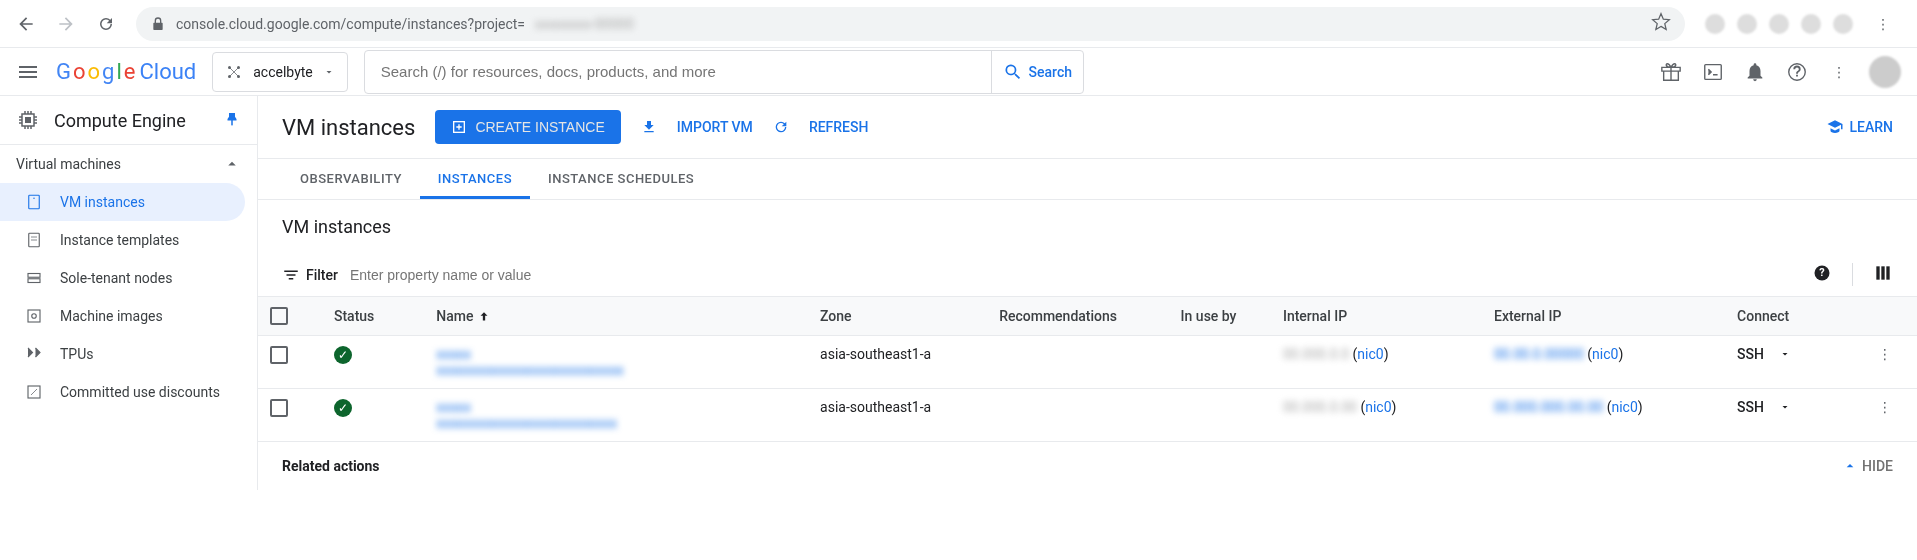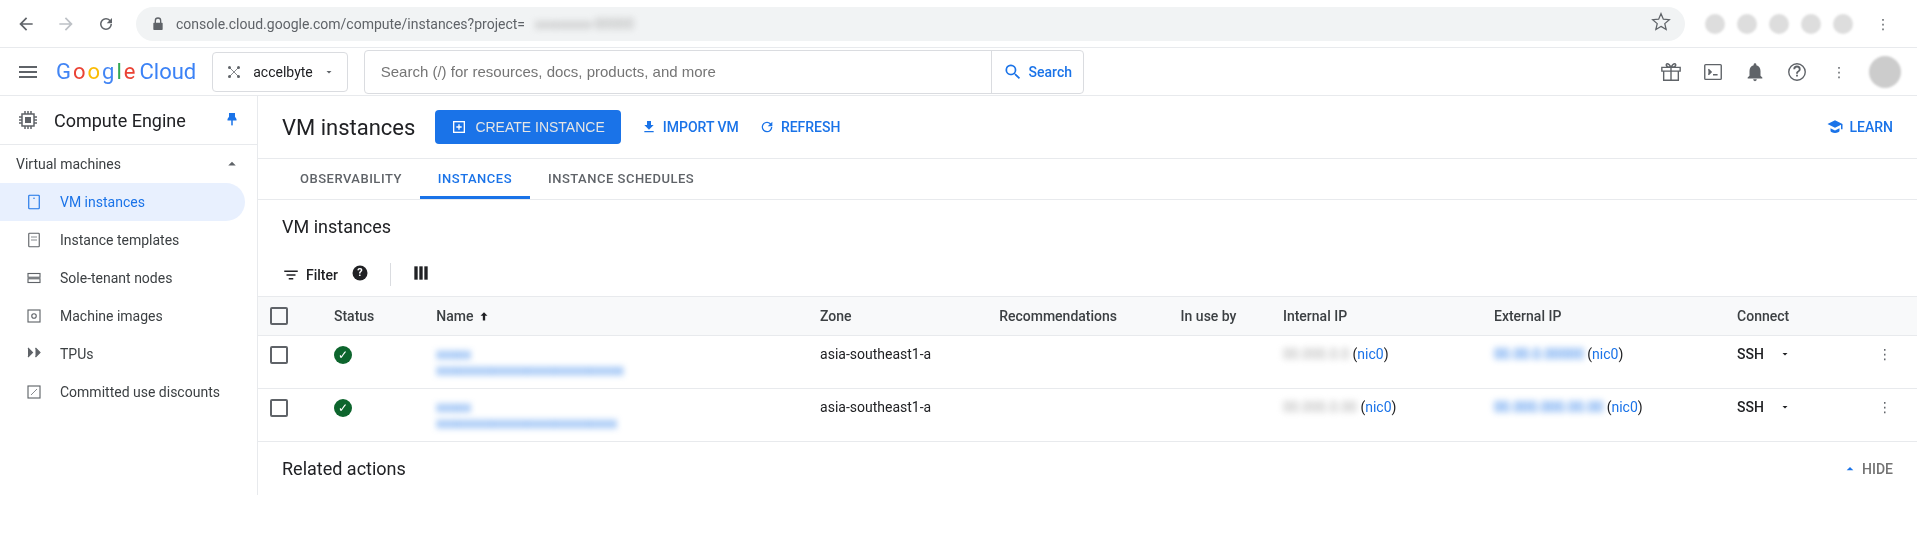--- a/index.html
+++ b/index.html
@@ -36,21 +36,21 @@
 .nav-group-hdr { display: flex; align-items: center; padding: 10px 16px; cursor: pointer; font-size: 14px; color: #3c4043; }
 .nav-item { display: flex; align-items: center; padding: 10px 16px 10px 24px; gap: 16px; cursor: pointer; color: #3c4043; }
 .nav-item.active { background: #e8f0fe; color: #1a73e8; border-radius: 0 20px 20px 0; margin-right: 12px; }
 .nav-item.active .nav-icon { color: #1a73e8; }
 .nav-icon { color: #5f6368; width: 20px; display: flex; justify-content: center; }
 
 .content { flex: 1; }
 .content-hdr { display: flex; align-items: center; padding: 14px 24px; gap: 20px; border-bottom: 1px solid #e8eaed; }
 .content-title { font-size: 22px; color: #202124; }
 .btn-primary { background: #1a73e8; color: #e5e5e5; border: none; border-radius: 4px; padding: 9px 16px; font-size: 14px; font-weight: 500; display: flex; align-items: center; gap: 8px; cursor: pointer; }
-.btn-flat { color: #1a73e8; font-weight: 500; display: flex; align-items: center; gap: 6px; cursor: pointer; }
+.btn-flat { color: #1a73e8; font-weight: 500; display: flex; align-items: center; gap: 20px; cursor: pointer; }
 .learn { margin-left: auto; color: #1a73e8; display:flex; align-items:center; gap:6px; cursor:pointer; font-weight:500; }
 
 .tabs { display: flex; padding: 0 24px; border-bottom: 1px solid #e8eaed; }
 .tab { padding: 12px 18px 10px; color: #5f6368; font-weight: 500; letter-spacing: 0.5px; font-size: 13px; cursor: pointer; border-bottom: 3px solid transparent; }
 .tab.active { color: #1a73e8; border-bottom-color: #1a73e8; }
 
 .section-title { font-size: 18px; padding: 16px 24px; }
 
 .filter-bar { display: flex; align-items: center; padding: 10px 24px; gap: 12px; }
 .filter-label { font-weight: 500; display: flex; align-items: center; gap: 6px; }
@@ -61,21 +61,21 @@
 th { text-align: left; font-weight: 500; font-size: 14px; color: #3c4043; padding: 10px 12px; border-top: 1px solid #e8eaed; border-bottom: 1px solid #e8eaed; background: #f8f9fa; }
 td { padding: 10px 12px; border-bottom: 1px solid #e8eaed; font-size: 14px; vertical-align: top; }
 .chk { width: 18px; height: 18px; border: 2px solid #5f6368; border-radius: 2px; cursor: pointer; }
 .status-ok { width: 18px; height: 18px; background: #0d652d; border-radius: 50%; display: inline-flex; align-items: center; justify-content: center; color: #fff; font-size: 12px; }
 .blurred { color: #aaa; filter: blur(3px); user-select: none; }
 .link { color: #1a73e8; cursor: pointer; }
 .ssh-btn { display: inline-flex; align-items: center; gap: 4px; font-weight: 500; cursor: pointer; }
 .dots { cursor: pointer; color: #5f6368; }
 
 .related { padding: 16px 24px; display:flex; align-items:center;}
-.related-title { font-size: 18px; font-weight: 400; }
+.related-title { font-size: 14px; font-weight: 700; }
 .hide-btn { margin-left:auto; color: #737373; font-weight: 500; display:flex; align-items:center; gap:4px; cursor:pointer;}
 </style>
 </head>
 <body>
 
 <div class="browser-bar">
   <div class="nav-btn">
       <svg width="20" height="20" viewBox="0 0 24 24">
         <path fill="currentColor" d="M20 11H7.83l5.59-5.59L12 4l-8 8 8 8 1.41-1.41L7.83 13H20z"></path>
       </svg>
@@ -285,20 +285,21 @@
 
     <div class="section-title">VM instances</div>
 
     <div class="filter-bar">
       <div class="filter-label">
         <svg width="18" height="18" viewBox="0 0 24 24">
             <path fill="#202124" d="M3 6h18v2H3zm3 5h12v2H6zm3 5h6v2H9z"></path>
           </svg>
         <span>Filter</span>
       </div>
+      <input class="filter-input" placeholder="Enter property name or value" style="">
       <div class="filter-right">
         <span><svg width="20" height="20" viewBox="0 0 24 24">
               <circle cx="12" cy="12" r="9" fill="#202124"></circle>
               <text x="12" y="16" text-anchor="middle" fill="#fff" font-size="13" font-weight="bold">?</text>
             </svg></span>
         <span style="border-left:1px solid #dadce0;padding-left:20px;"><svg width="20" height="20" viewBox="0 0 24 24">
               <rect x="4" y="4" width="4" height="16" fill="#202124"></rect>
               <rect x="10" y="4" width="4" height="16" fill="#202124"></rect>
               <rect x="16" y="4" width="4" height="16" fill="#202124"></rect>
             </svg></span>

